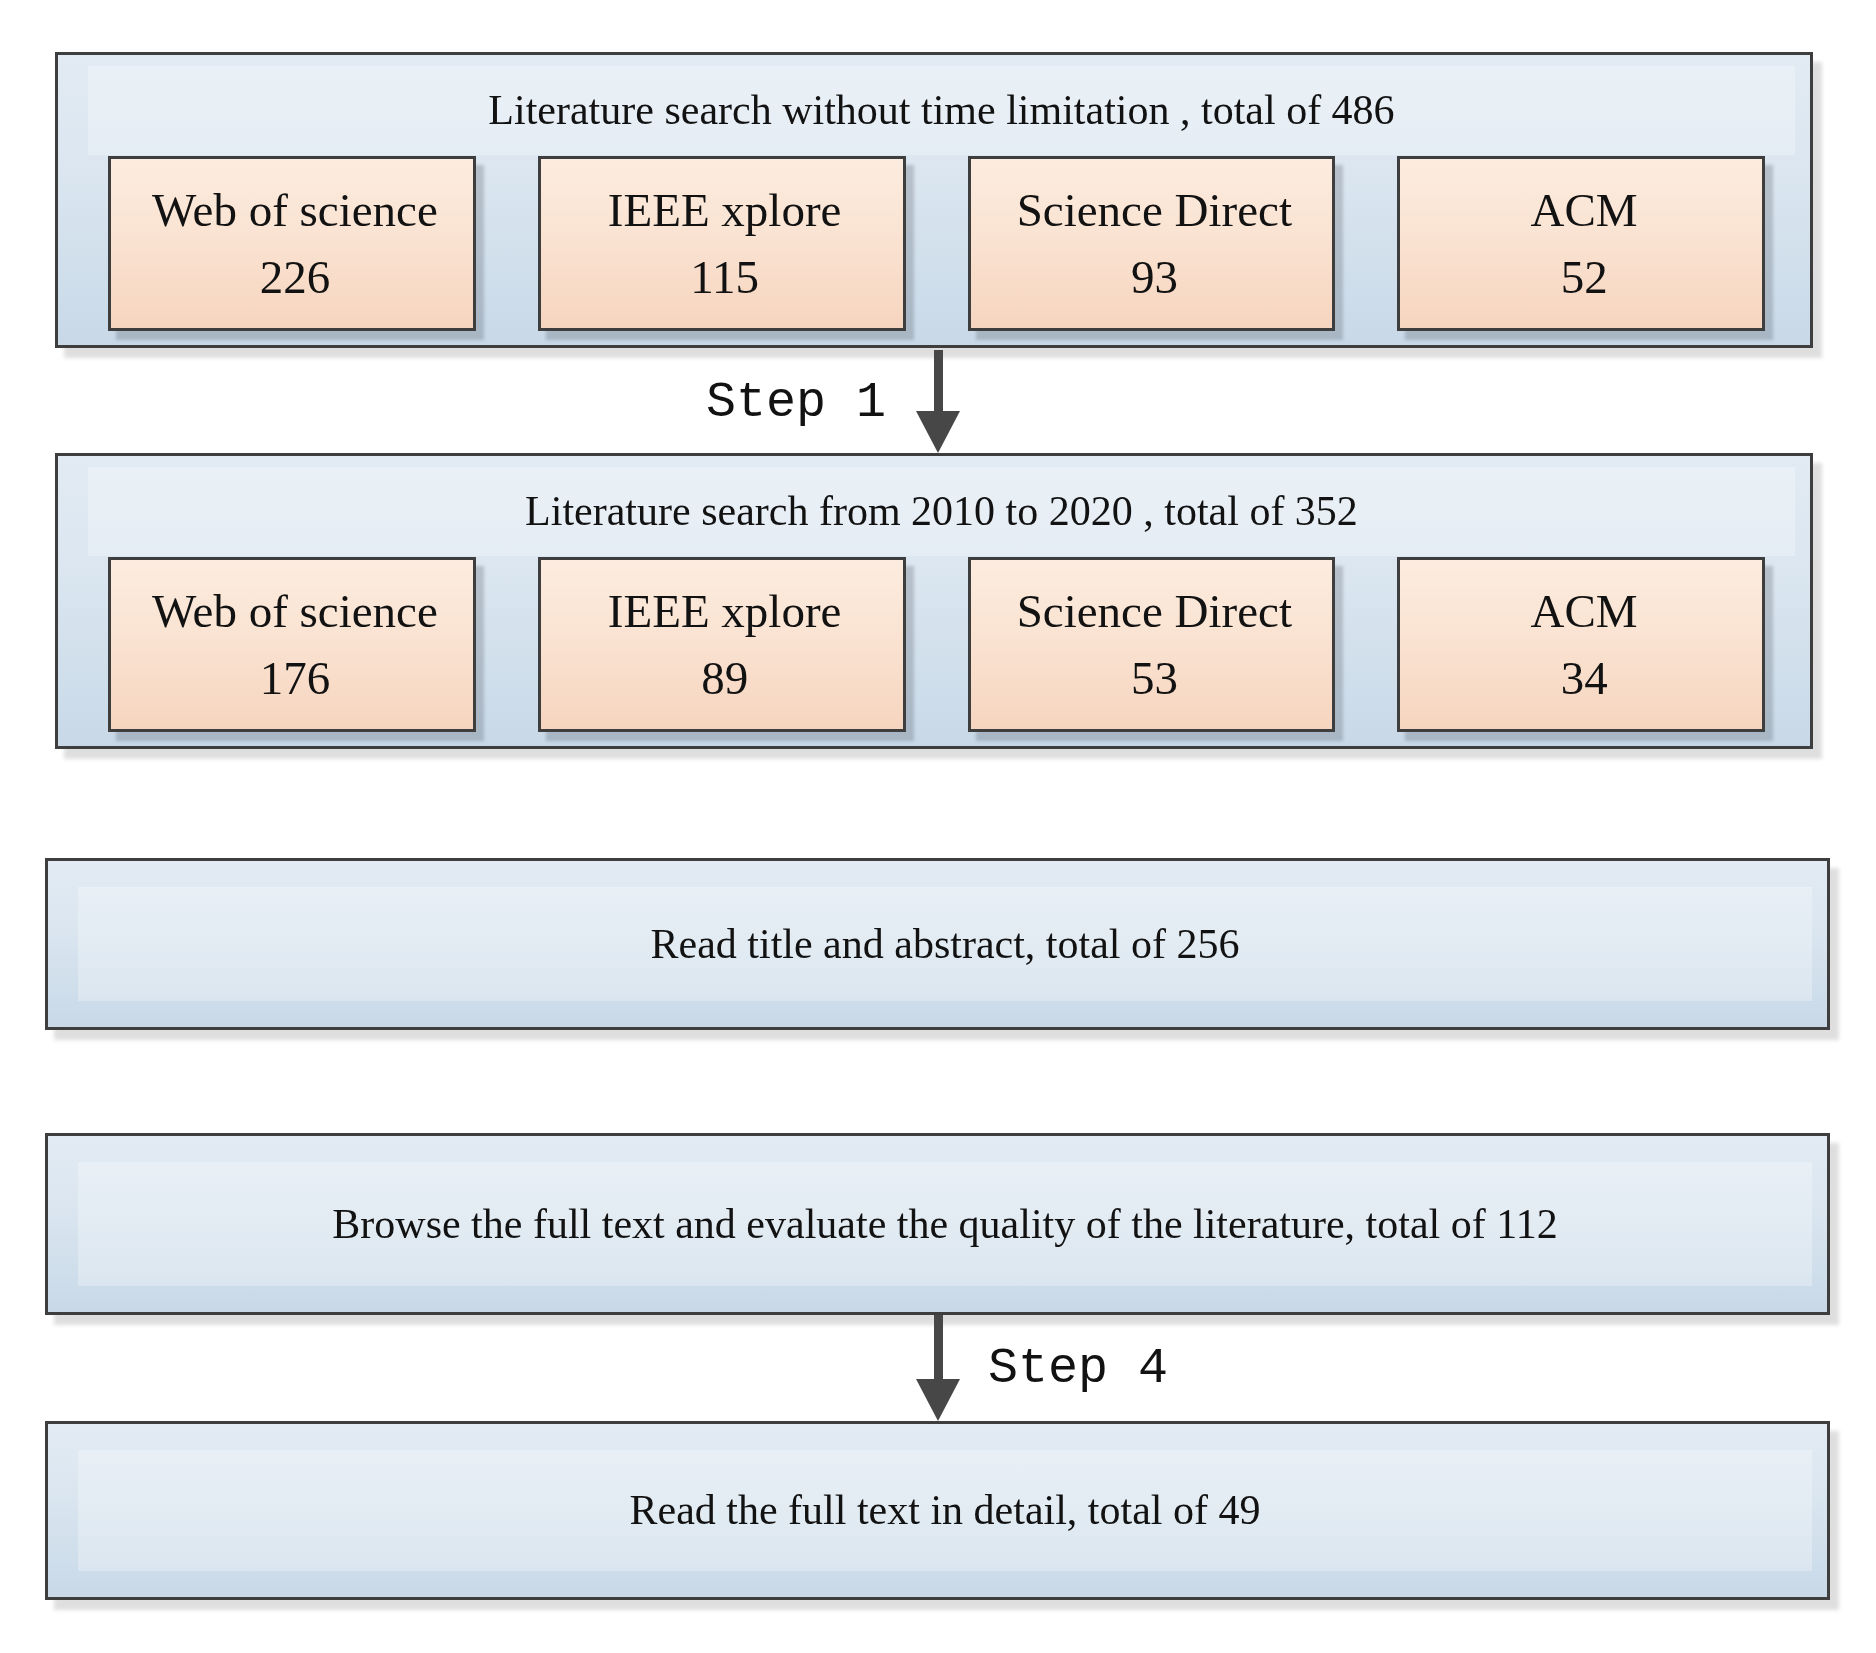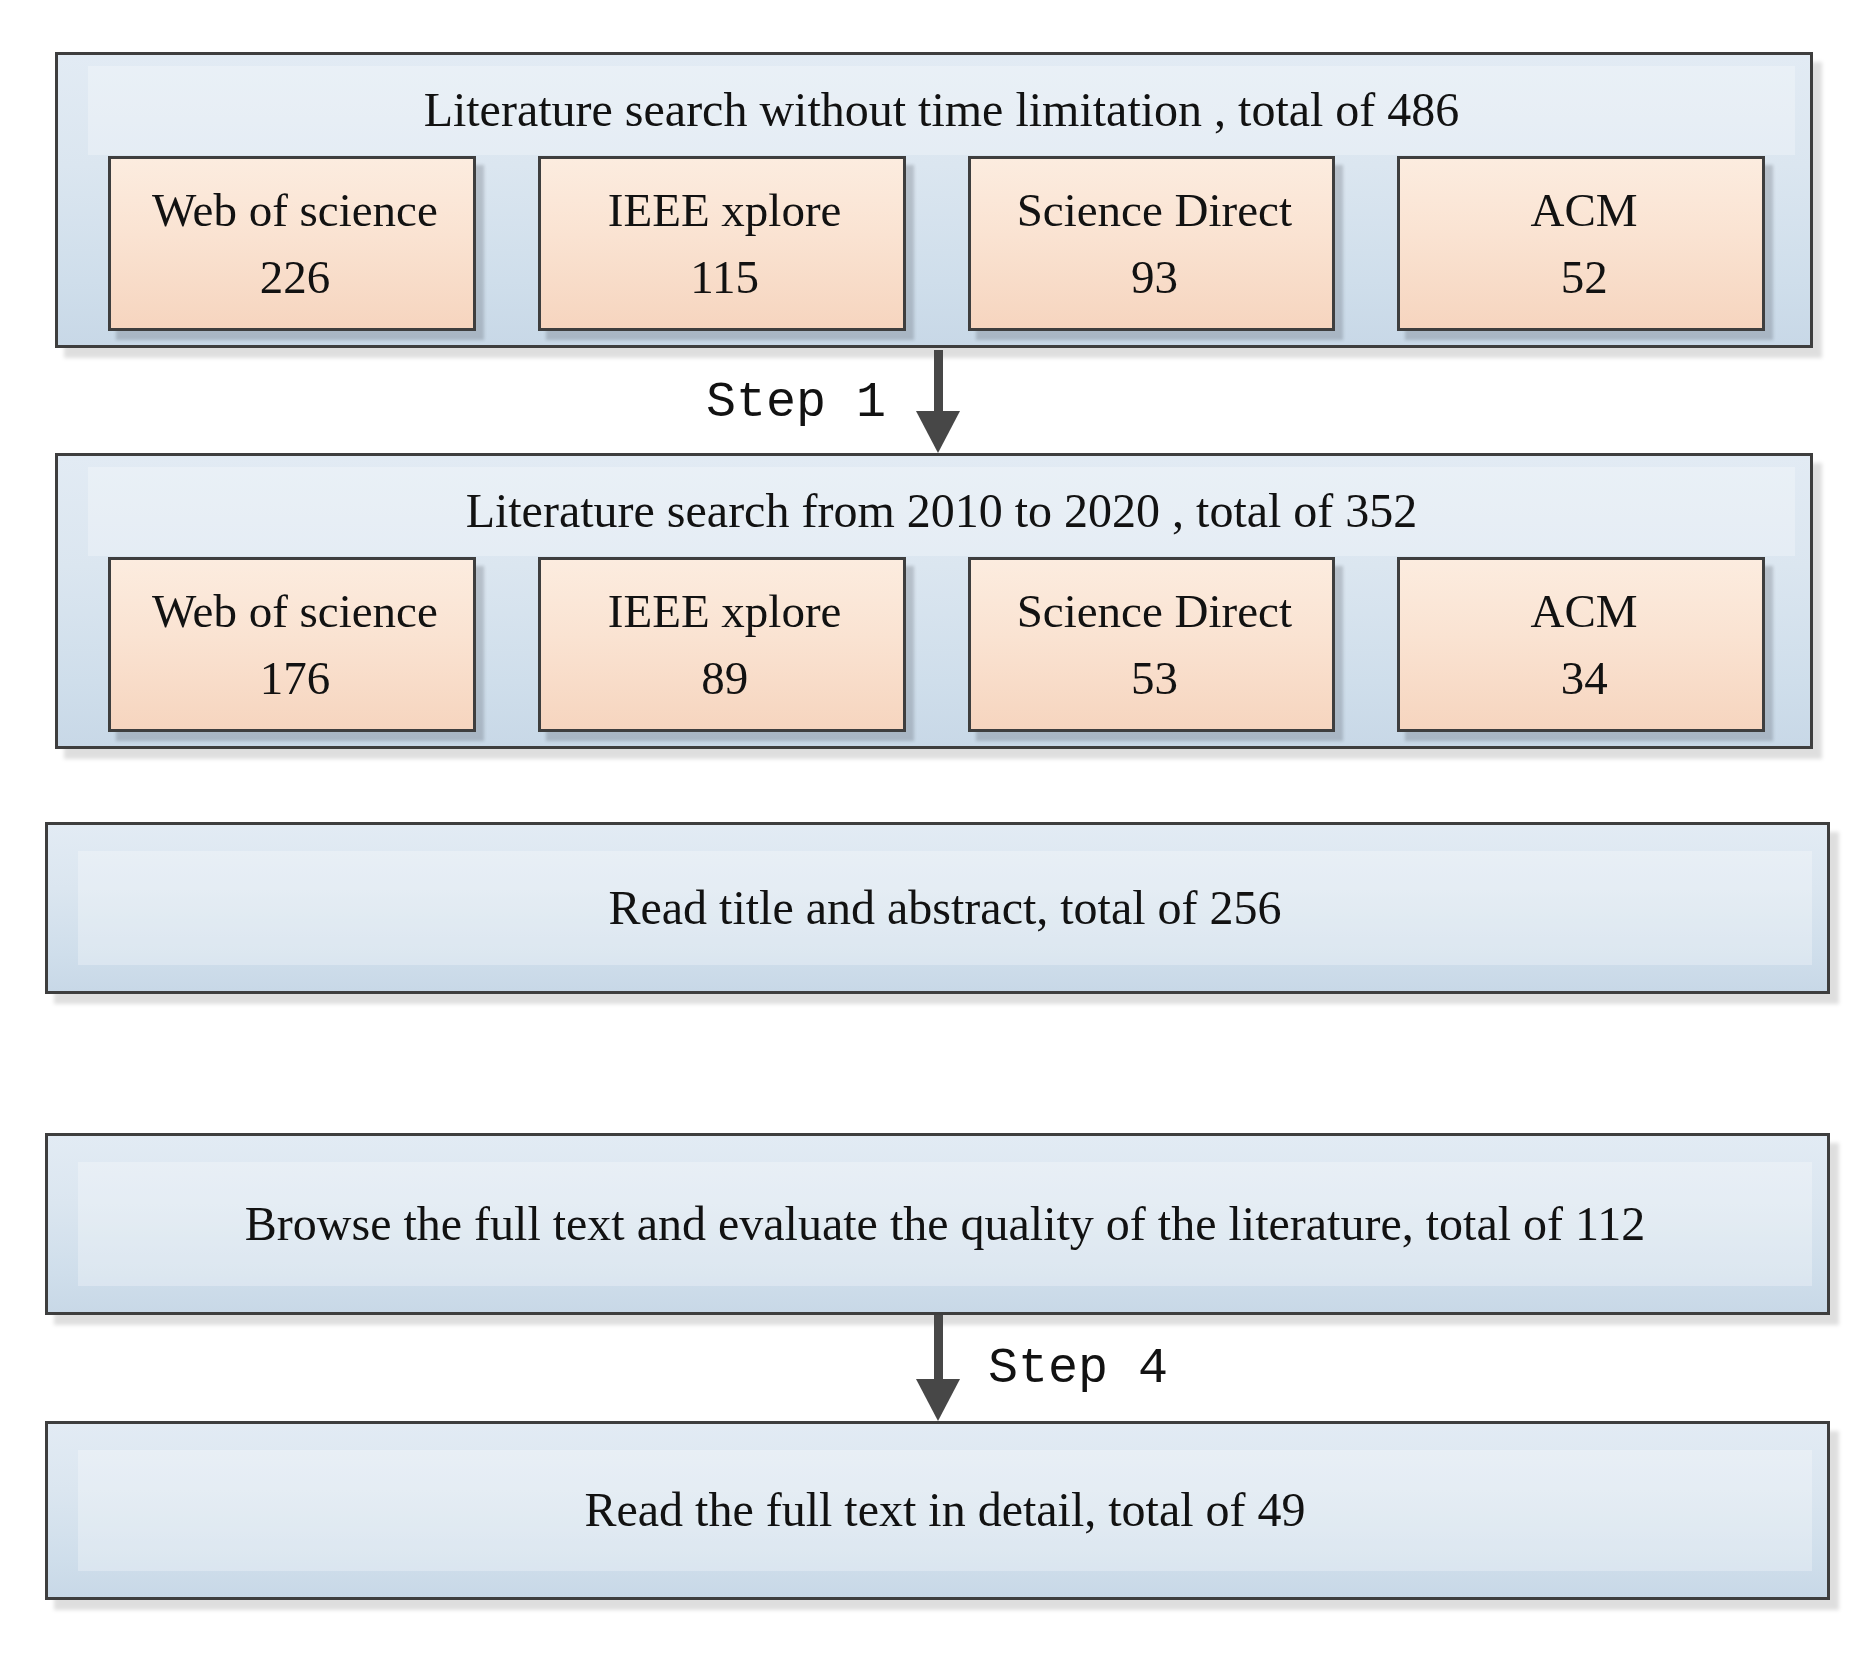--- a/index.html
+++ b/index.html
@@ -20,30 +20,30 @@
   
   .stage {
     position: absolute;
     box-sizing: border-box;
     border: 3px solid #3e3e3e;
     background: linear-gradient(180deg, #e2ebf4 0%, #dbe6f0 38%, #cfdeeb 78%, #c8d8e7 100%);
     box-shadow: 9px 10px 4px rgba(0, 0, 0, 0.13);
   }
   .stage-1 { left: 55px;  top: 52px;   width: 1758px; height: 296px; }
   .stage-2 { left: 55px;  top: 453px;  width: 1758px; height: 296px; }
-  .stage-3 { left: 45px;  top: 822px;  width: 1785px; height: 172px; }
+  .stage-3 { left: 45px;  top: 858px;  width: 1785px; height: 172px; }
   .stage-4 { left: 45px;  top: 1133px; width: 1785px; height: 182px; }
   .stage-5 { left: 45px;  top: 1421px; width: 1785px; height: 179px; }
 
   .stage-title {
     display: flex;
     align-items: center;
     justify-content: center;
     text-align: center;
-    font-size: 48px;
+    font-size: 42px;
     line-height: 1.1;
     background: rgba(255, 255, 255, 0.28);
   }
   .composite .stage-title {
     height: 89px;
     margin: 11px 15px 0 30px;
   }
   .simple { display: flex; }
   .simple .stage-title {
     flex: 1 1 auto;

